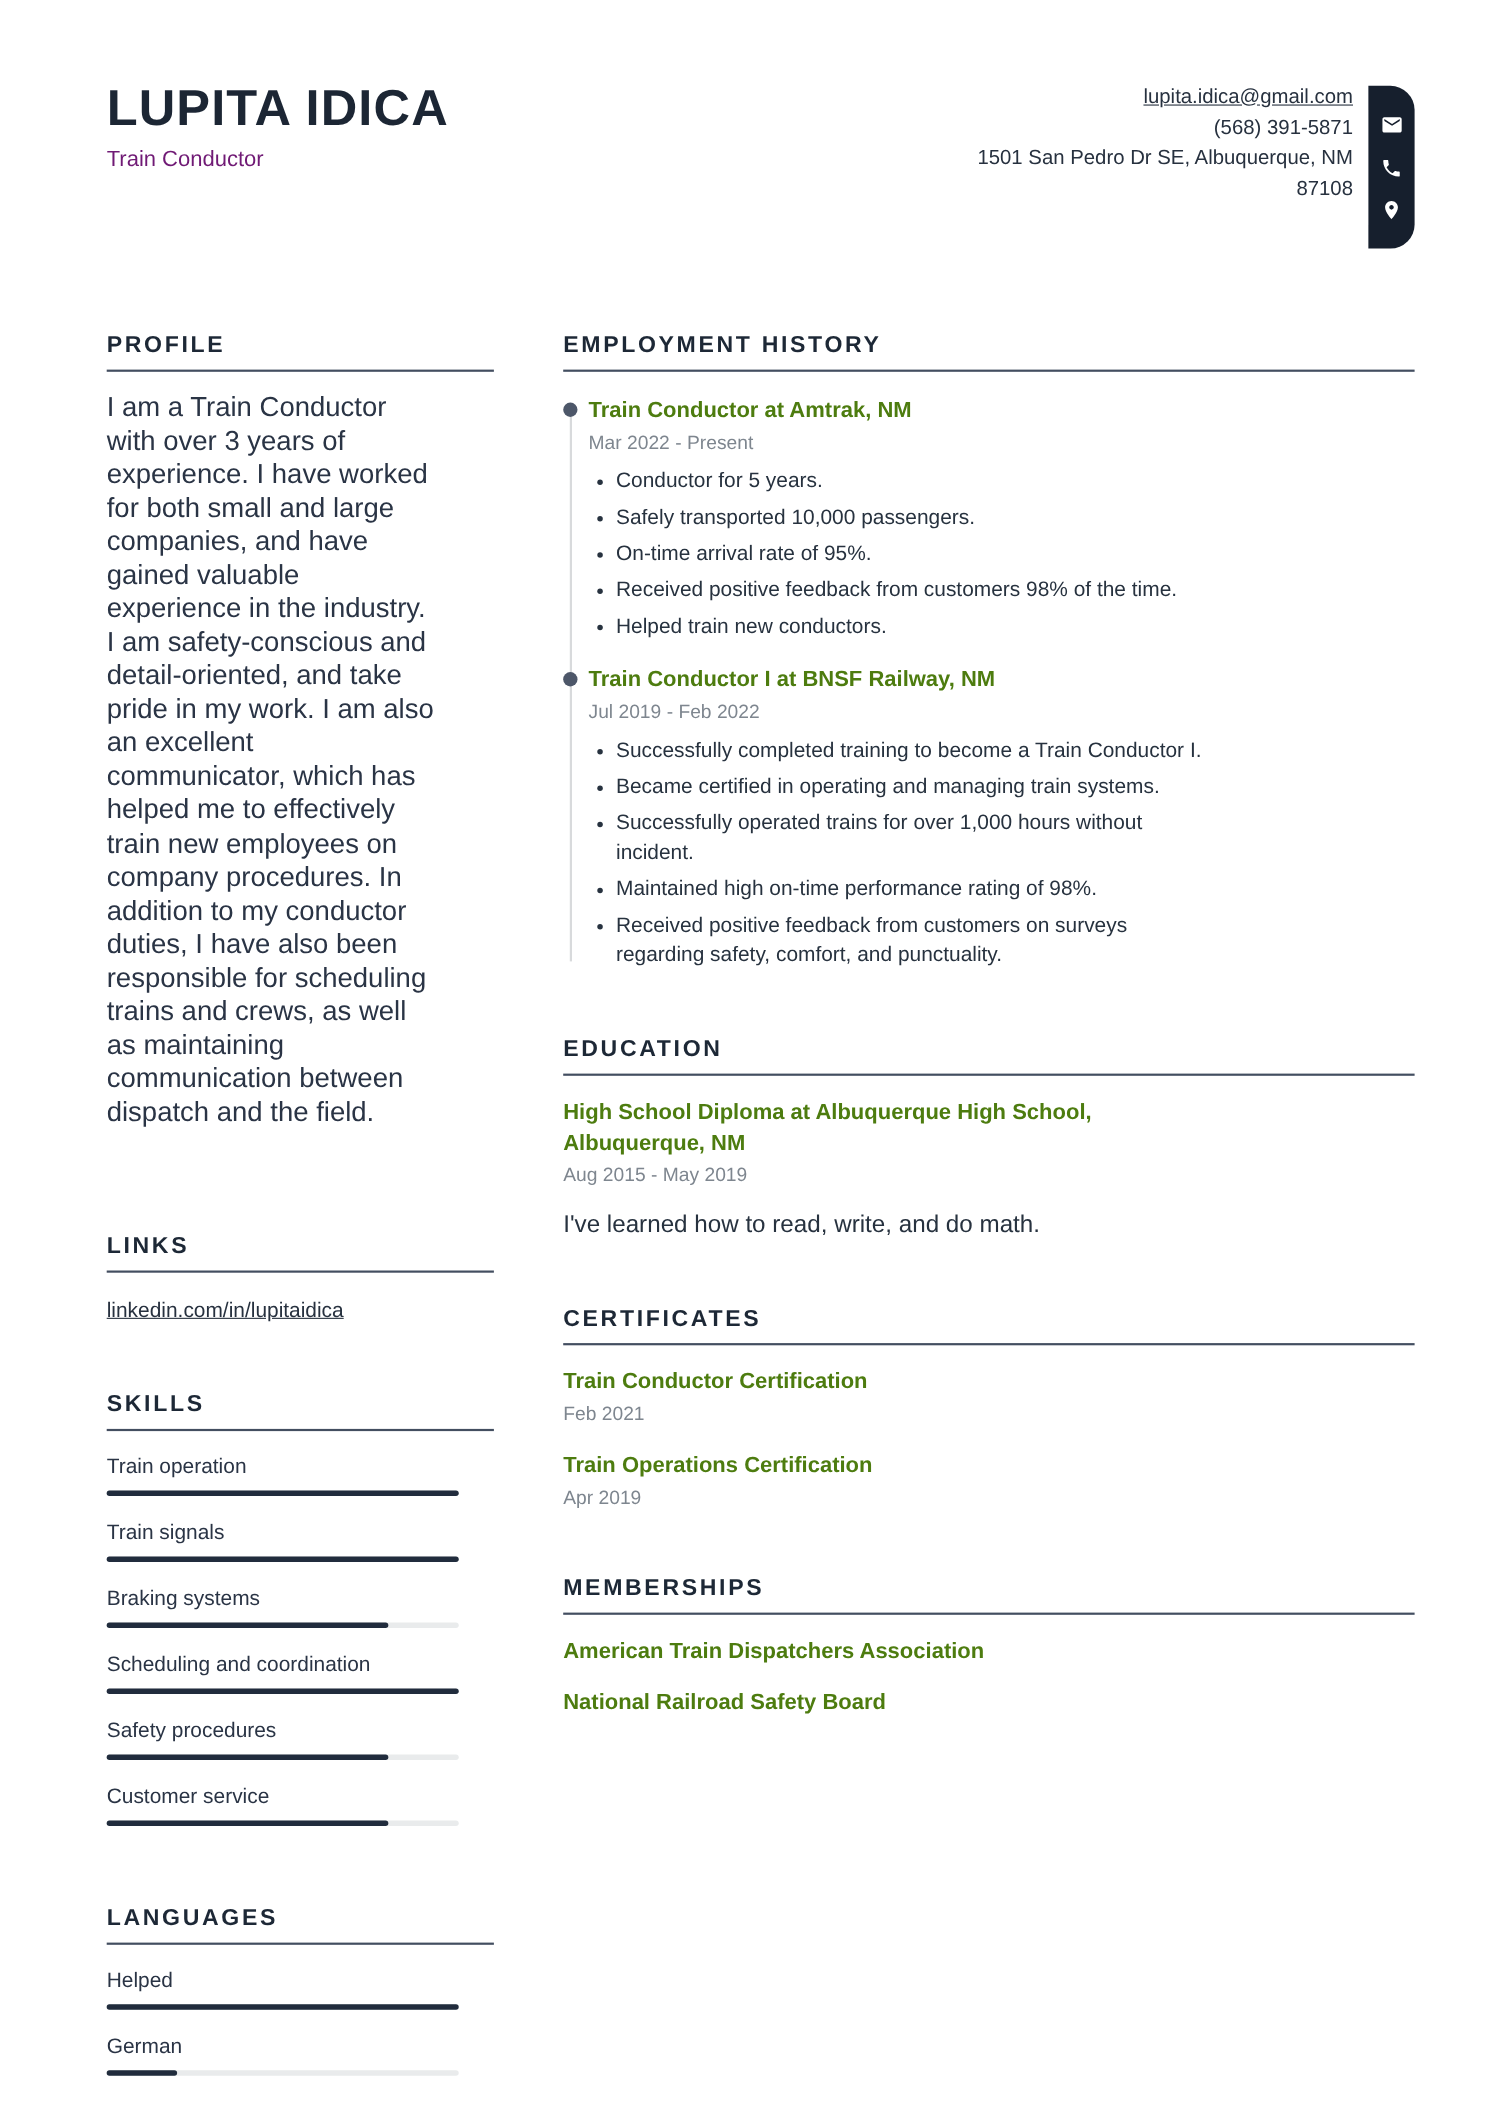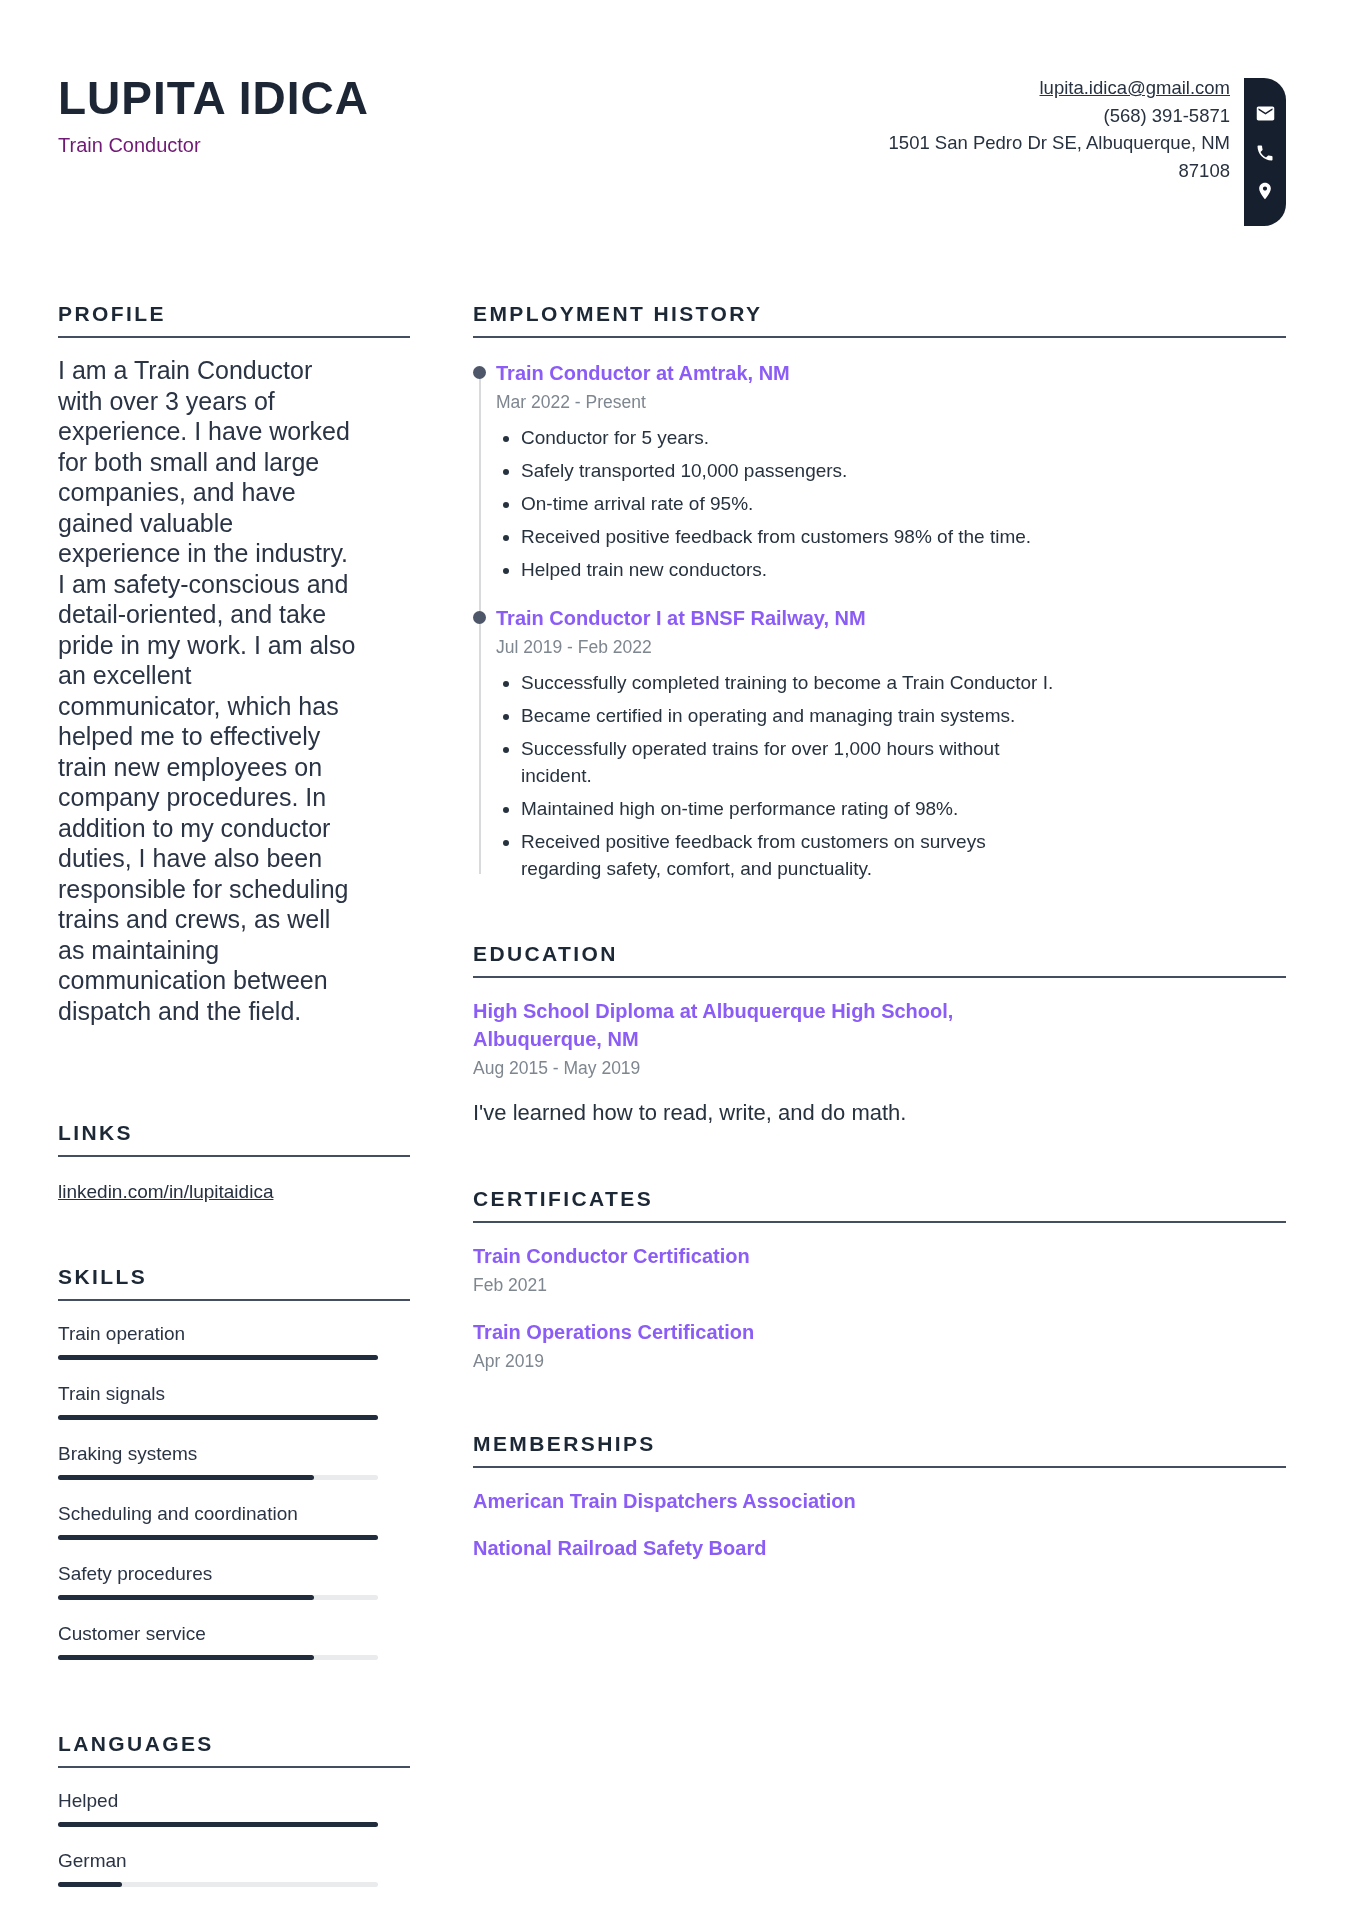--- a/index.html
+++ b/index.html
@@ -5,21 +5,21 @@
 <style>
   html,body{margin:0;padding:0;background:#ffffff;}
   .page{
     position:relative;
     width:1366px;height:1931px;
     background:#ffffff;
     overflow:hidden;
     font-family:"Liberation Sans","DejaVu Sans",sans-serif;
     color:#2a3445;
     box-sizing:border-box;
-    padding:72px 80px 0 58px;
+    padding:72px 80px 0 97px;
   }
   
   .header{display:flex;justify-content:space-between;align-items:flex-start;}
   .name{
     margin:0;font-size:46px;font-weight:700;letter-spacing:1px;
     color:#1c2634;line-height:1.15;
   }
   .job-title-sub{font-size:20px;color:#701a75;margin-top:9px;}
   .contact{display:flex;align-items:flex-start;}
   .contact-lines{
@@ -60,21 +60,21 @@
   .sec-right + .sec-right{margin-top:60px;}
   .jobs{position:relative;margin-top:21px;}
   .jobs::before{
     content:"";position:absolute;left:5.5px;top:9px;bottom:8px;width:2px;background:#d8dadc;
   }
   .job{position:relative;padding-left:23px;margin-bottom:21px;}
   .job::before{
     content:"";position:absolute;left:0;top:7px;width:13px;height:13px;border-radius:50%;
     background:#4d5769;z-index:1;
   }
-  .item-title{margin:0;font-size:20px;font-weight:700;color:#8b5cf6;line-height:28px;max-width:560px;}
+  .item-title{margin:0;font-size:20px;font-weight:700;color:#4d7c0f;line-height:28px;max-width:560px;}
   .item-dates{font-size:17.5px;color:#7e868f;margin:5px 0 11px;}
   .bullets{margin:0;padding:0 0 0 25px;max-width:545px;list-style:disc;}
   .bullets li{font-size:19px;line-height:27px;color:#27323f;margin-bottom:6px;}
   .edu-item{margin-top:19px;}
   .edu-desc{font-size:22px;color:#27323f;margin-top:20px;max-width:560px;line-height:28px;}
   .cert-item{margin-top:19px;margin-bottom:22px;}
   .cert-item .item-dates{margin:5px 0 0;}
   .memb-item{margin-top:19px;}
 </style>
 </head>

